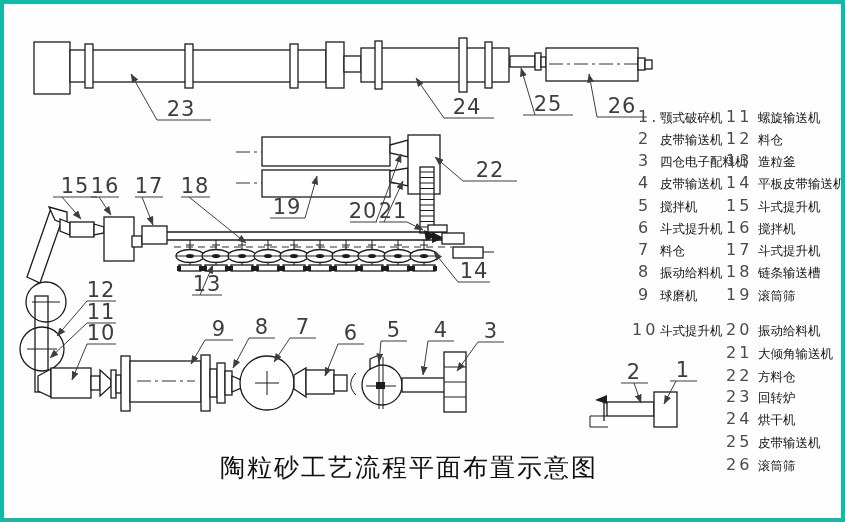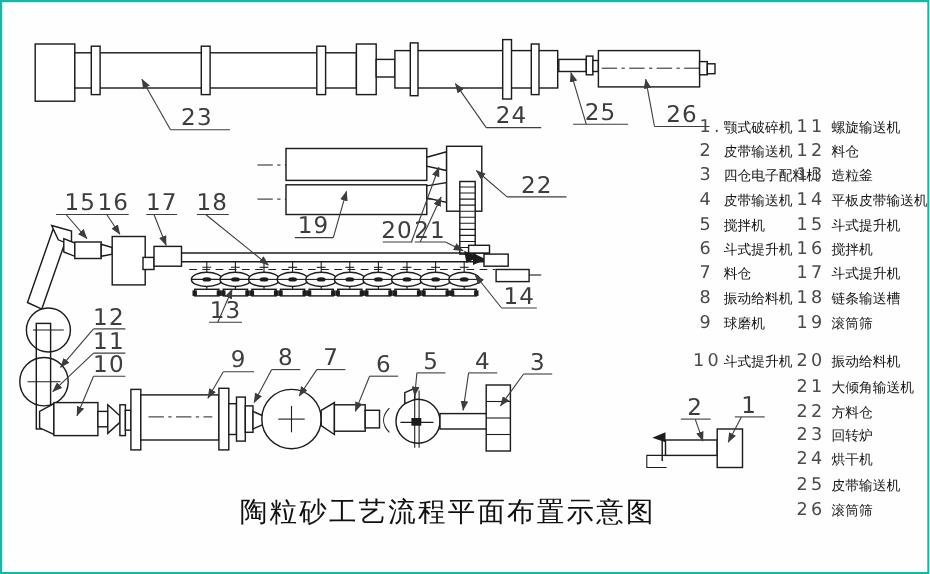--- a/index.html
+++ b/index.html
@@ -1,17 +1,17 @@
 <!DOCTYPE html>
 <html><head>
 <meta charset="utf-8">
 <style>
   html,body{margin:0;padding:0;background:#e8e8e8;}
   .stage{position:relative;width:845px;height:522px;background:#fefefe;overflow:hidden;
-         font-family:"DejaVu Sans",sans-serif;border:2px solid #14b8a6;box-sizing:border-box;}
+         font-family:"DejaVu Sans",sans-serif;border:4px solid #14b8a6;box-sizing:border-box;}
   svg{display:block}
   .m{fill:#fff;stroke:#1c1c1c;stroke-width:1.3;}
   .ln{stroke:#1c1c1c;stroke-width:1.3;fill:none;}
   .thin{stroke-width:1;}
   .cl{stroke:#1c1c1c;stroke-width:0.9;fill:none;stroke-dasharray:14 4 3 4;}
   .dsh{stroke:#1c1c1c;stroke-width:0.9;fill:none;stroke-dasharray:7 5;}
   .blk{fill:#1c1c1c;stroke:none;}
   .leader{stroke:#3d3d3d;stroke-width:1;fill:none;}
   .co{font-size:21px;fill:#3d3d3d;text-anchor:middle;letter-spacing:1px;}
   .lnum{font-size:16px;fill:#4a4a4a;letter-spacing:3px;}

